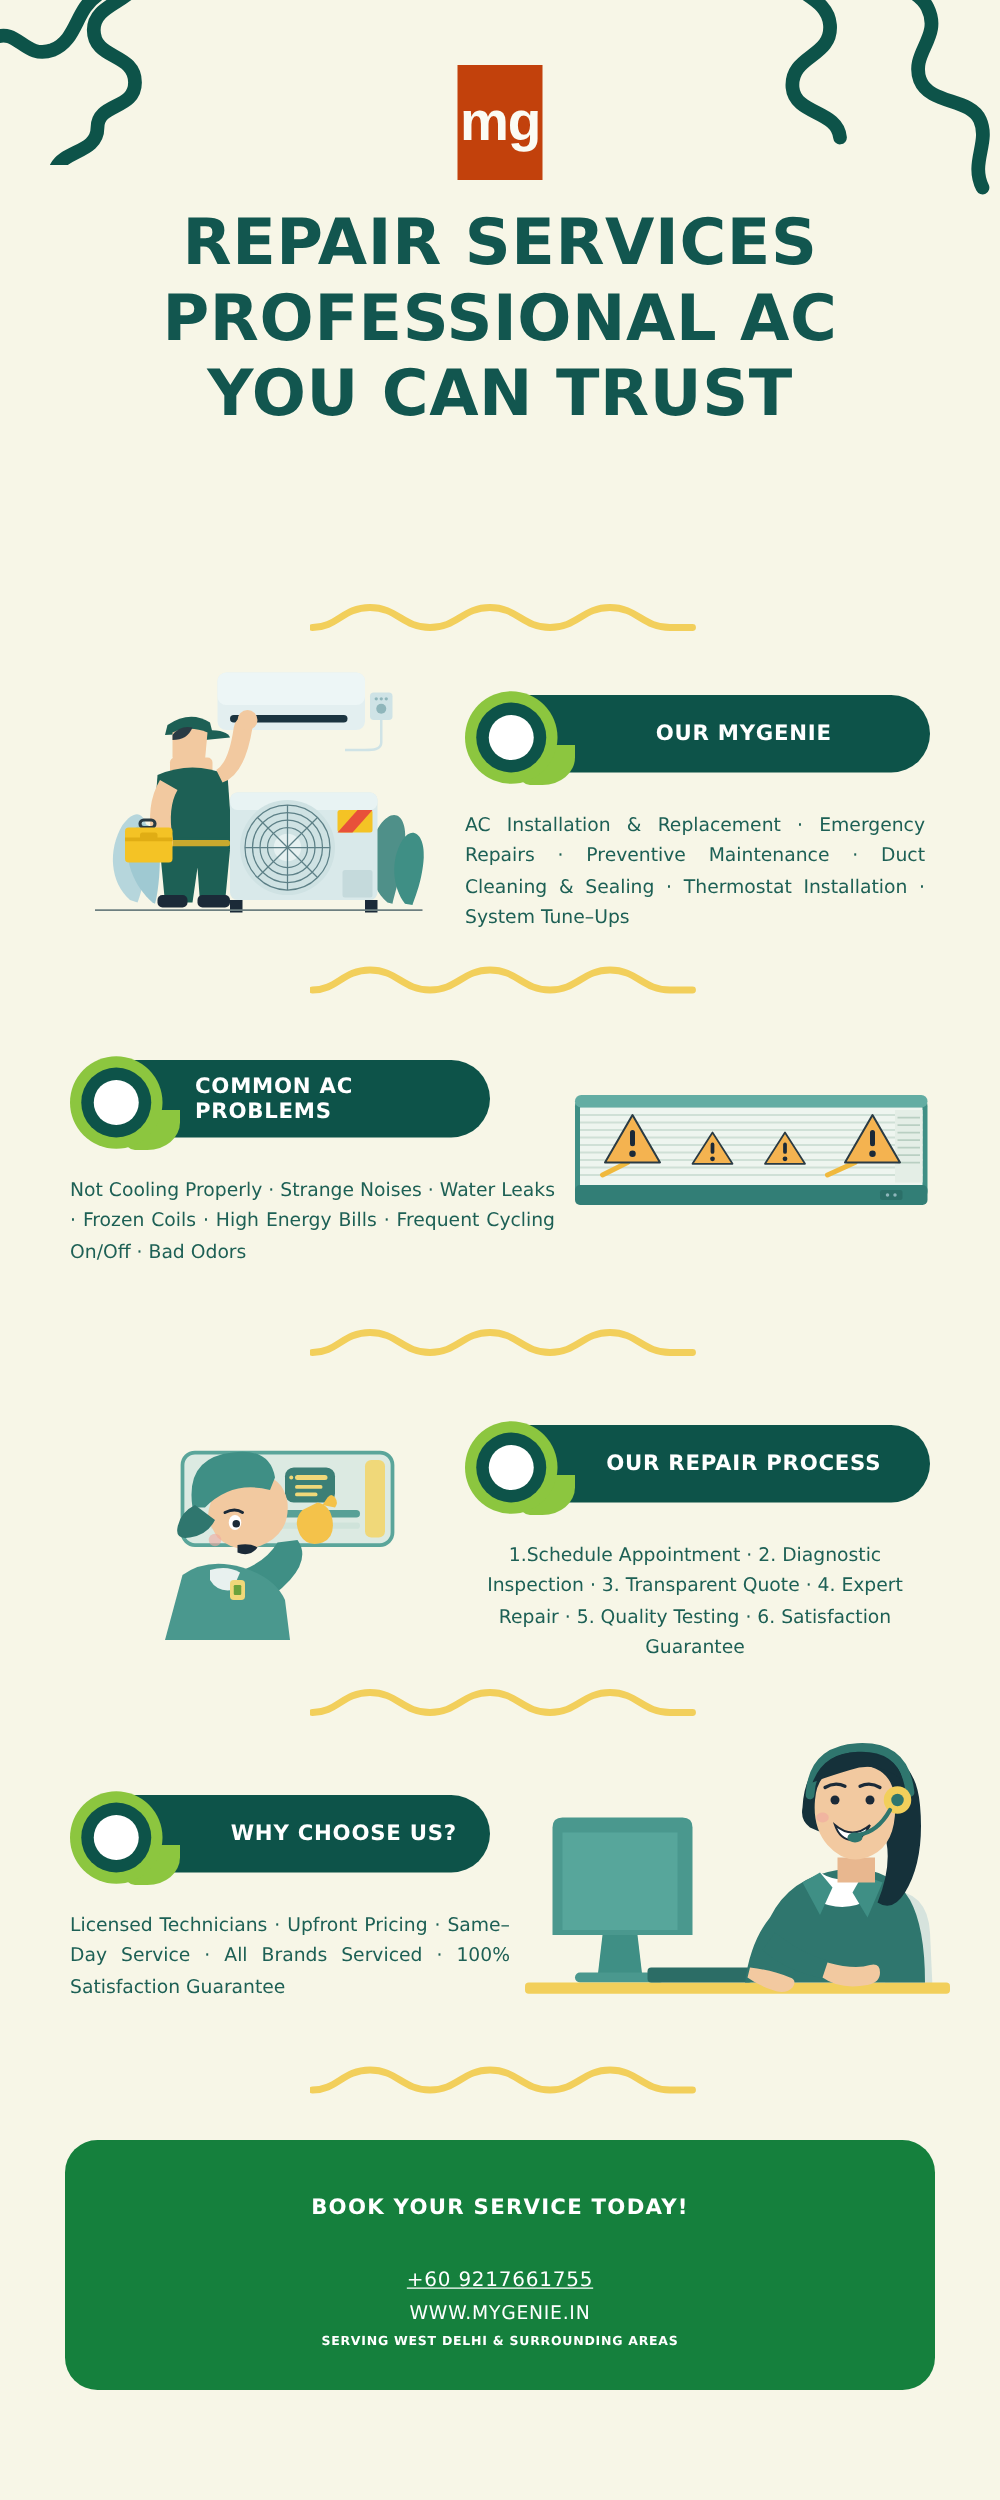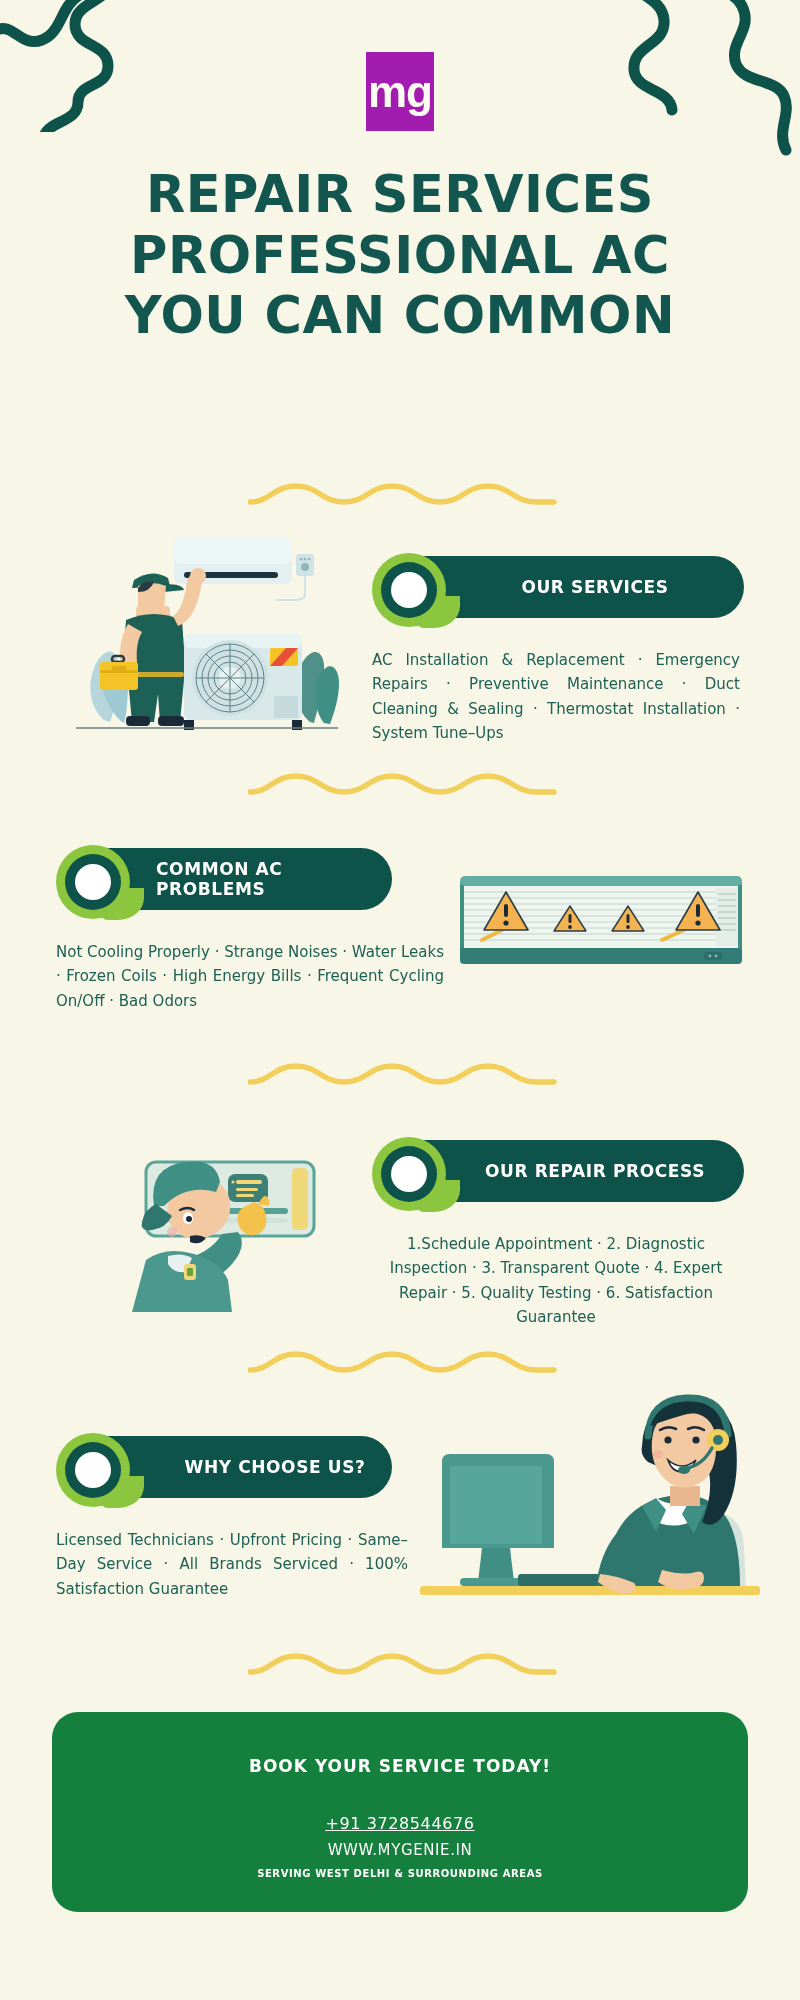--- a/index.html
+++ b/index.html
@@ -13,21 +13,21 @@
   .page { position:relative; width:800px; height:2000px; background:#f7f6e7; }
 
   
   .squiggle-tl { position:absolute; left:-10px; top:-18px; }
   .squiggle-tr { position:absolute; right:-6px; top:-20px; }
   .wave { position:absolute; }
 
   
   .logo-box {
     position:absolute; left:50%; transform:translateX(-50%);
-    top:52px; width:68px; height:79px; background:#a21caf;
+    top:52px; width:68px; height:92px; background:#c2410c;
     display:flex; align-items:center; justify-content:center;
   }
   .logo-box span {
     color:#fbfbf4; font-size:44px; font-weight:700; letter-spacing:-1px;
     font-family:"Liberation Sans", sans-serif; line-height:1;
   }
 
   
   .headline {
     position:absolute; top:165px; left:0; width:800px;
@@ -104,21 +104,21 @@
              M 78 -14 C 86 10, 116 6, 126 26 C 138 50, 112 62, 120 84 C 128 104, 160 98, 168 116 C 176 134, 160 150, 170 170" fill="none" stroke="#0d5349" stroke-width="11" stroke-linecap="round"></path>
   </svg>
 
   <div class="logo-box">
     <span>mg</span>
   </div>
 
   <h1 class="headline">
     <span class="ln">REPAIR SERVICES</span>
     <span class="ln">PROFESSIONAL AC</span>
-    <span class="ln">YOU CAN COMMON</span>
+    <span class="ln">YOU CAN TRUST</span>
   </h1>
 
   <svg class="wave" style="left:248px; top:480px;" width="320" height="34" viewBox="0 0 320 34">
     <path d="M2 22 C 22 22, 26 6, 48 6 C 70 6, 74 22, 96 22 C 118 22, 122 6, 144 6 C 166 6, 170 22, 192 22 C 214 22, 218 6, 240 6 C 262 6, 266 22, 288 22 L 306 22" fill="none" stroke="#f2cf5b" stroke-width="5.5" stroke-linecap="round"></path>
   </svg>
 
   <svg class="section" style="left:62px; top:520px;" width="290" height="215" viewBox="0 0 290 215">
 
     <path d="M42 200 C 26 186, 24 160, 36 140 C 48 124, 56 132, 56 150 C 56 172, 52 192, 48 202 Z" fill="#b6d6dc"></path>
     <path d="M60 202 C 46 190, 34 166, 44 146 C 52 132, 66 142, 66 162 C 66 182, 64 196, 62 203 Z" fill="#9fc9d2"></path>
@@ -181,21 +181,21 @@
 
   <div class="section" style="left:372px; top:556px; width:372px;">
     <div class="ribbon right">
       <div class="bar"></div>
       <div class="tail"></div>
       <div class="badge">
         <div class="inner">
             <div class="core"></div>
           </div>
       </div>
-      <div class="label" style="left:100px; right:26px; justify-content:center;">OUR SERVICES</div>
+      <div class="label" style="left:100px; right:26px; justify-content:center;">OUR MYGENIE</div>
     </div>
     <p class="body-text" style="margin-top:30px; width:368px;">AC Installation &amp; Replacement · Emergency Repairs · Preventive Maintenance · Duct Cleaning &amp; Sealing · Thermostat Installation · System Tune–Ups</p>
   </div>
 
   <svg class="wave" style="left:248px; top:770px;" width="320" height="34" viewBox="0 0 320 34">
     <path d="M2 22 C 22 22, 26 6, 48 6 C 70 6, 74 22, 96 22 C 118 22, 122 6, 144 6 C 166 6, 170 22, 192 22 C 214 22, 218 6, 240 6 C 262 6, 266 22, 288 22 L 306 22" fill="none" stroke="#f2cf5b" stroke-width="5.5" stroke-linecap="round"></path>
   </svg>
 
   <svg class="section" style="left:458px; top:848px;" width="286" height="132" viewBox="0 0 286 132">
     <rect x="2" y="28" width="282" height="86" rx="9" fill="#3f8f85"></rect>
@@ -381,18 +381,18 @@
     </div>
     <p class="body-text" style="margin-top:30px; width:352px;">Licensed Technicians · Upfront Pricing · Same–Day Service · All Brands Serviced · 100% Satisfaction Guarantee</p>
   </div>
 
   <svg class="wave" style="left:248px; top:1650px;" width="320" height="34" viewBox="0 0 320 34">
     <path d="M2 22 C 22 22, 26 6, 48 6 C 70 6, 74 22, 96 22 C 118 22, 122 6, 144 6 C 166 6, 170 22, 192 22 C 214 22, 218 6, 240 6 C 262 6, 266 22, 288 22 L 306 22" fill="none" stroke="#f2cf5b" stroke-width="5.5" stroke-linecap="round"></path>
   </svg>
 
   <div class="cta">
     <div class="t1">BOOK YOUR SERVICE TODAY!</div>
-    <a class="t2" href="#" style="color:#fff;">+91 3728544676</a>
+    <a class="t2" href="#" style="color:#fff;">+60 9217661755</a>
     <div class="t3">WWW.MYGENIE.IN</div>
     <div class="t4">SERVING WEST DELHI &amp; SURROUNDING AREAS</div>
   </div>
 
 </div>
 
 </body></html>

